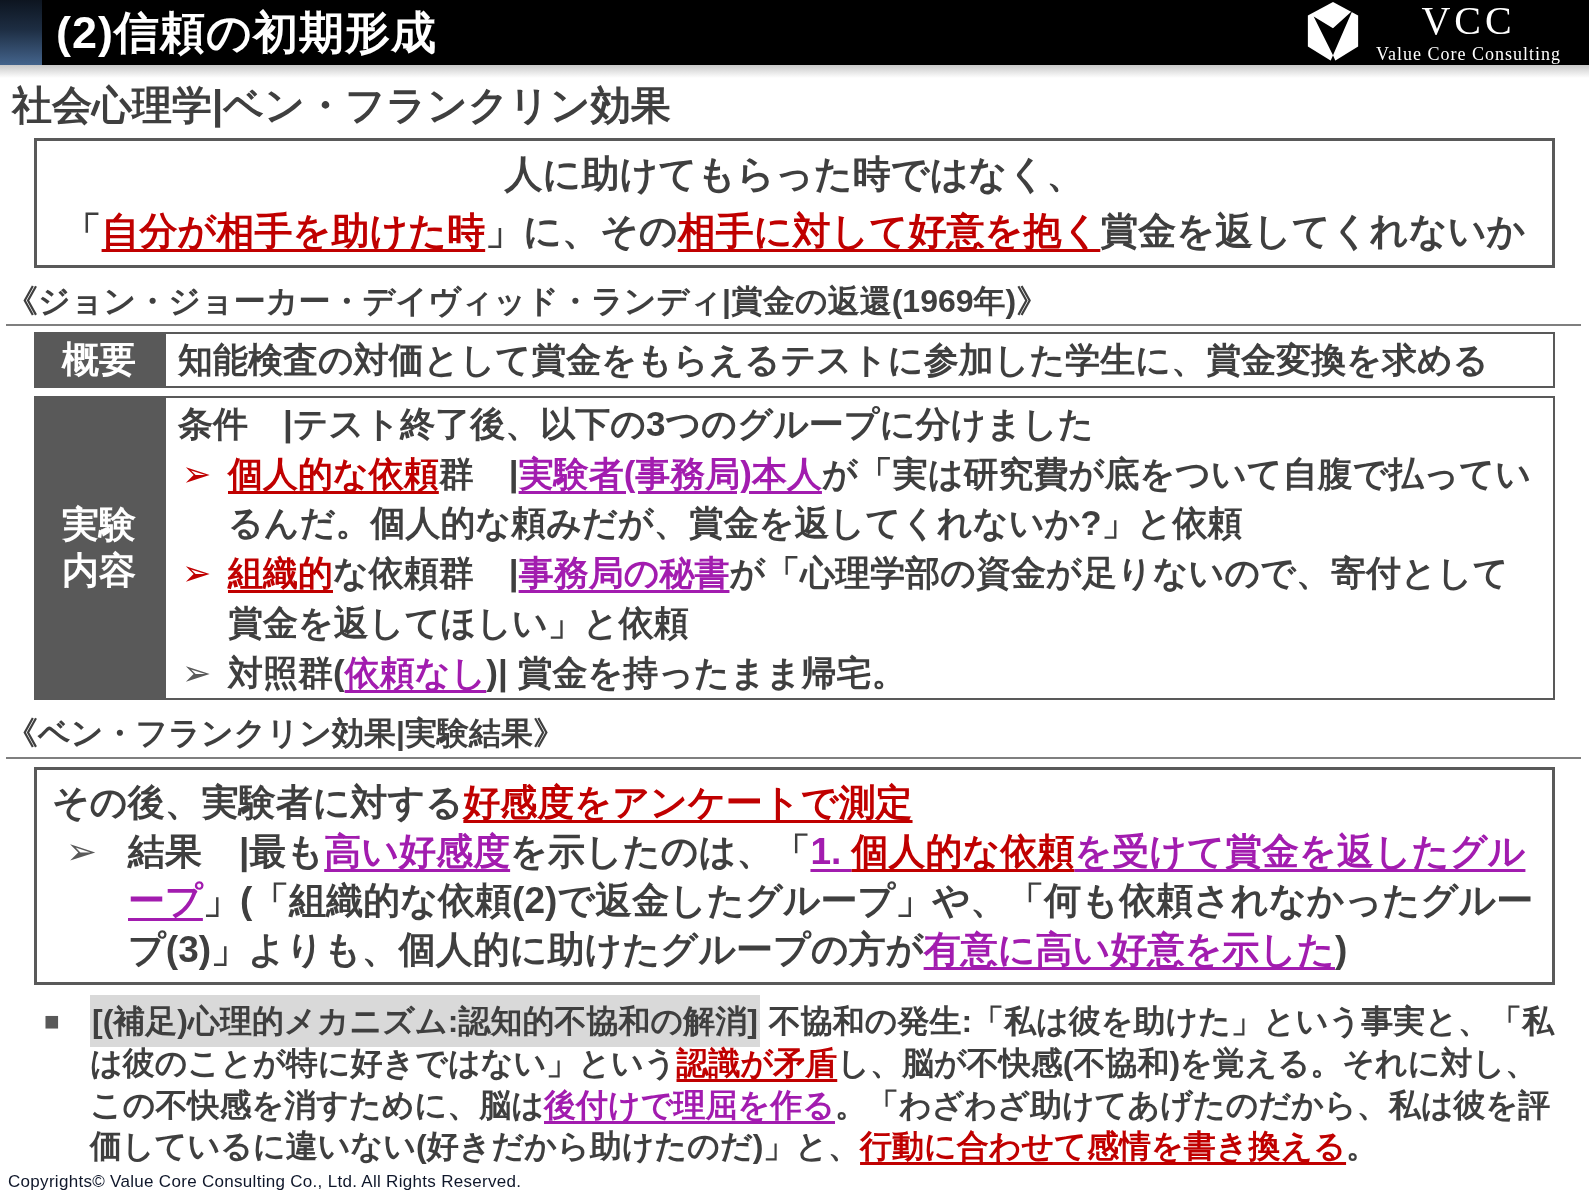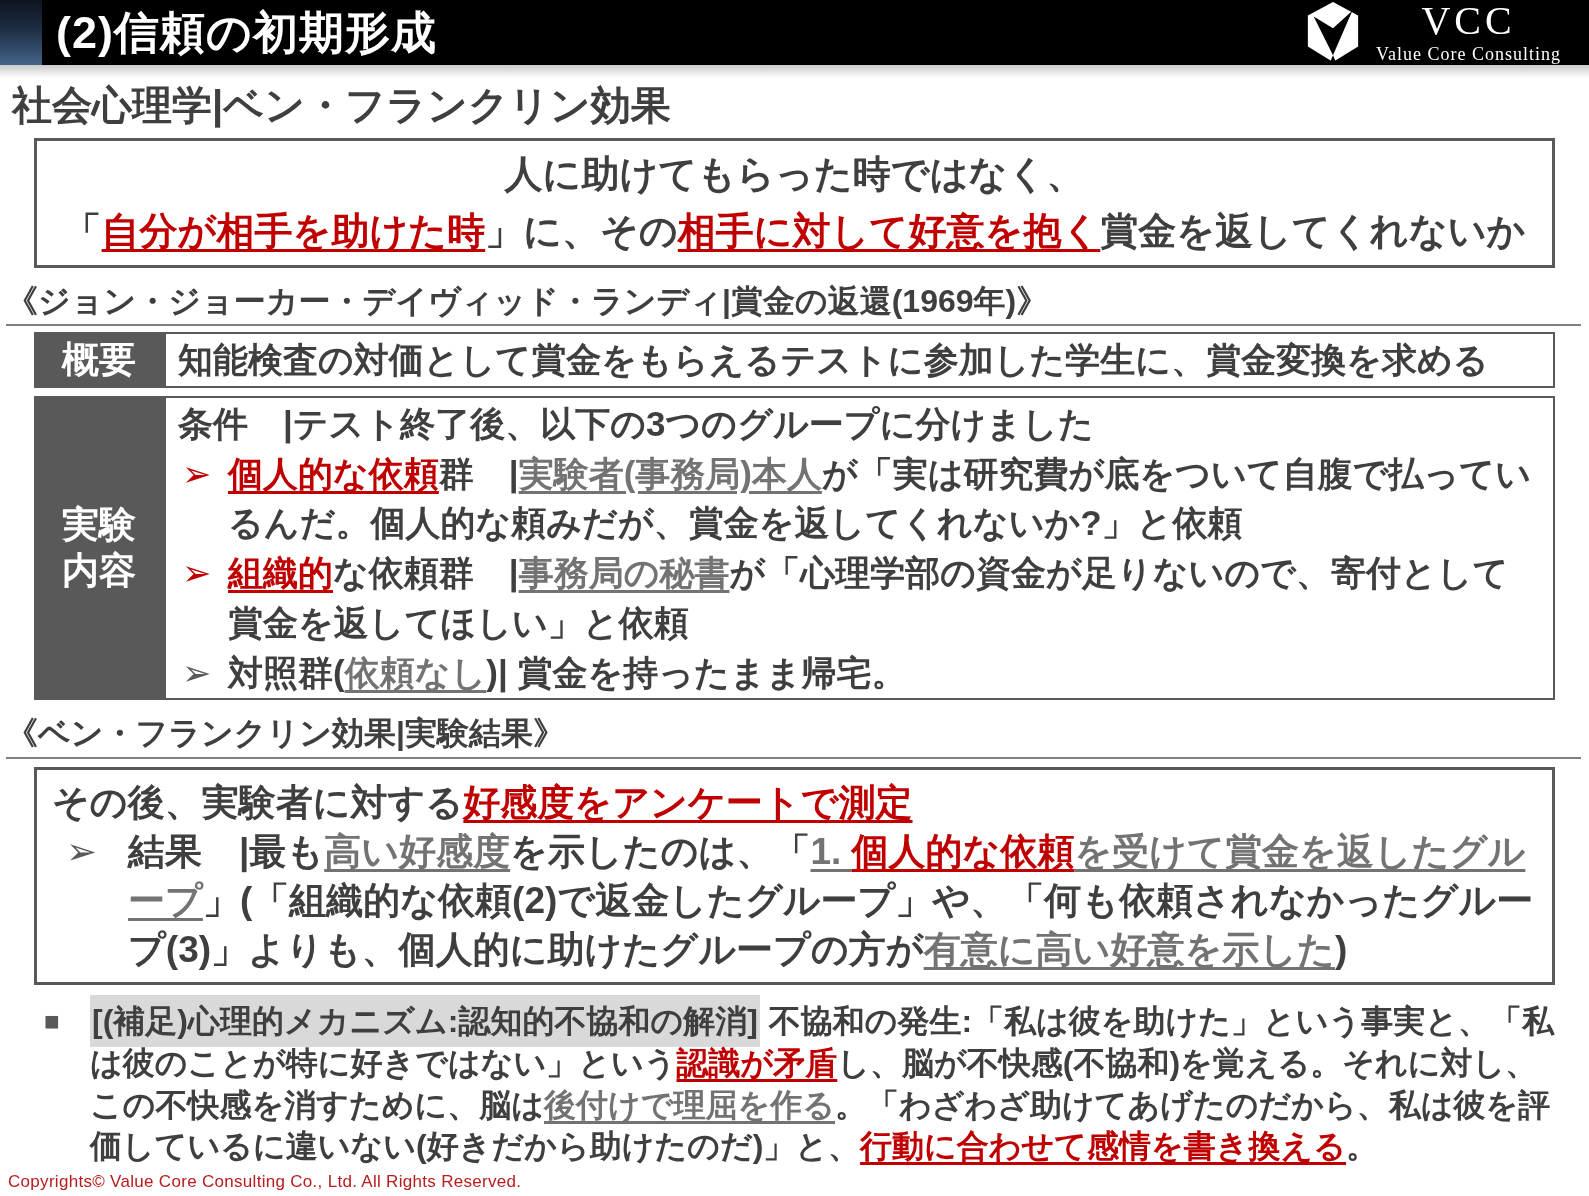--- a/index.html
+++ b/index.html
@@ -18,21 +18,21 @@
     font-family:"Liberation Serif","DejaVu Serif",serif;font-weight:normal;}
   .logo-name{font-size:40px;line-height:1;letter-spacing:4px;}
   .logo-sub{font-size:18px;letter-spacing:1px;margin-top:3px;}
   .fade{height:13px;background:linear-gradient(180deg,#c9c9c9,#ffffff);}
   
   .page-title{margin:4px 0 10px 12px;font-size:40px;color:#3f3f3f;line-height:1.15;}
   .sec{margin:14px 8px 6px 6px;font-size:32px;color:#3f3f3f;line-height:1.2;
     border-bottom:2px solid #7f7f7f;padding-bottom:4px;}
   
   .s-g{color:#3f3f3f;}
-  .s-gu{color:#737373;text-decoration:underline;text-decoration-thickness:2.5px;text-underline-offset:5px;}
+  .s-gu{color:#a21caf;text-decoration:underline;text-decoration-thickness:2.5px;text-underline-offset:5px;}
   .s-ru{color:#c00000;text-decoration:underline;text-decoration-thickness:2.5px;text-underline-offset:5px;}
   .s-hl{color:#3f3f3f;background:#d9d9d9;padding:8px 2px;}
   
   .def-box{margin:0 34px;border:3px solid #595959;padding:5px 10px;
     font-size:38px;line-height:1.5;text-align:center;}
   
   .tbl{margin:6px 34px 0 34px;}
   .trow{display:flex;align-items:stretch;}
   .trow + .trow{margin-top:8px;}
   .th{flex:0 0 126px;background:#595959;border:2px solid #595959;color:#fff;
@@ -47,21 +47,21 @@
   .btext{flex:1;}
   
   .res-box{margin:8px 34px 0 34px;border:3px solid #595959;padding:8px 15px;
     font-size:37px;line-height:1.33;color:#3f3f3f;}
   .res-box .marker{flex:0 0 62px;padding-left:14px;}
   
   .supp{margin:16px 30px 0 44px;display:flex;align-items:flex-start;
     font-size:32px;line-height:1.3;color:#3f3f3f;}
   .sq{flex:0 0 46px;font-size:26px;color:#595959;padding-top:4px;}
   
-  .footer{position:absolute;left:8px;bottom:4px;font-size:17px;color:#b91c1c;
+  .footer{position:absolute;left:8px;bottom:4px;font-size:17px;color:#0f172a;
     font-weight:normal;letter-spacing:.3px;}
 </style>
 </head>
 <body>
 
 <div class="slide">
 
   <header class="topbar">
     <div class="accent"></div>
     <h1 class="slide-title">(2)信頼の初期形成</h1>

